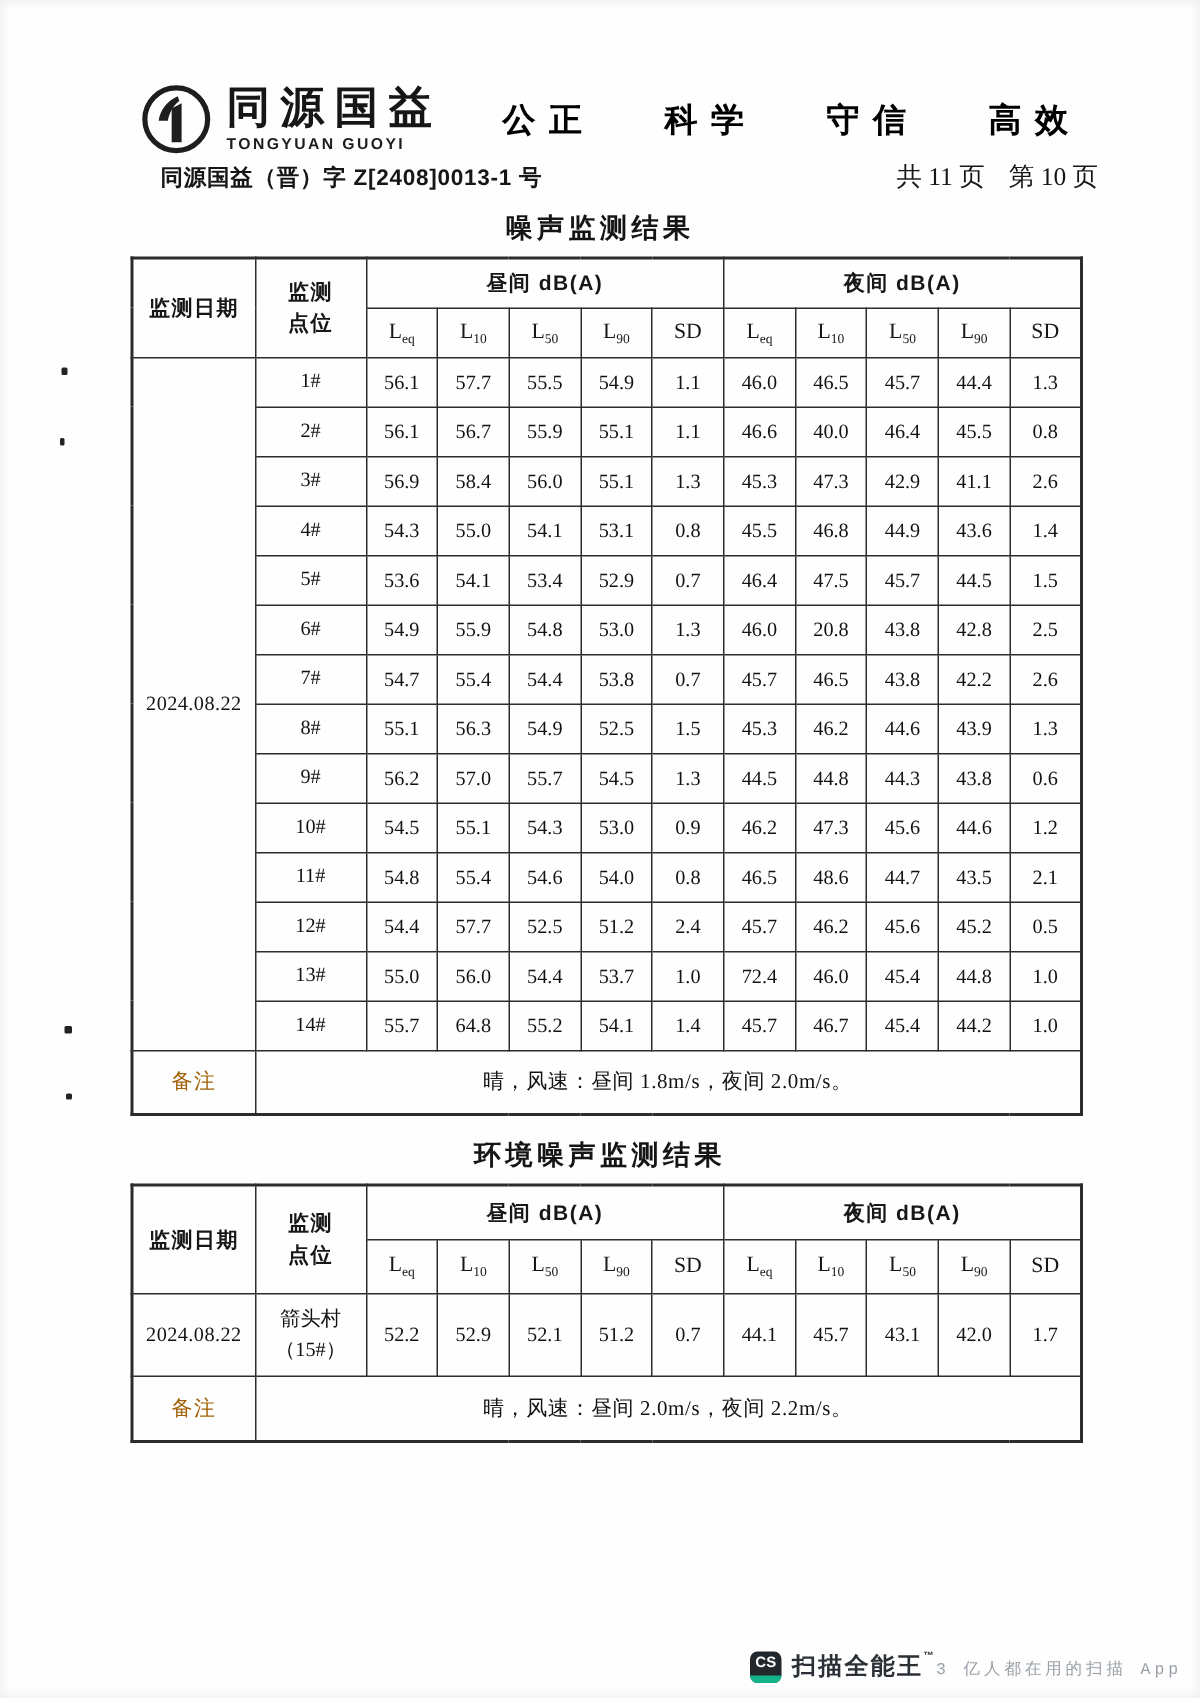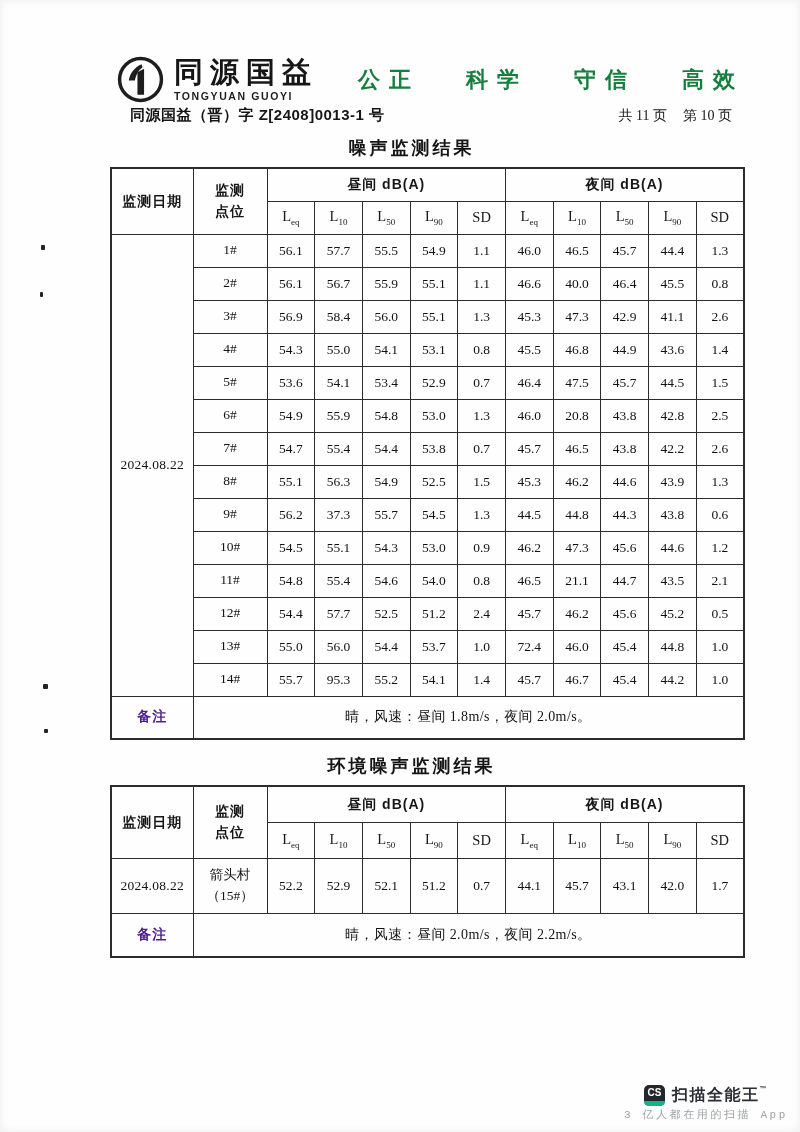--- a/index.html
+++ b/index.html
@@ -8,21 +8,20 @@
     background:#f3f3f1;
     font-family:"Liberation Serif","DejaVu Serif",serif;
     color:#1b1b1b;
     position:relative;
     overflow:hidden;
   }
   .page {
     position:absolute; inset:0;
     background:#fefefe;
     box-shadow: inset 0 0 9px rgba(0,0,0,.08);
-    padding-left: 23px;
   }
   
   .speck { position:absolute; background:#232323; border-radius:1px; }
 
   
   .brand-row { display:flex; align-items:flex-start; padding:55px 0 0 93px; }
   .logo { display:flex; align-items:center; gap:9px; }
   .logo svg { display:block; }
   .brand-text { display:flex; flex-direction:column; }
   .brand-cn {
@@ -30,31 +29,31 @@
     font-size:29px; font-weight:900; letter-spacing:7px; line-height:1.05; color:#161616;
     white-space:nowrap;
   }
   .brand-en {
     font-family:"Liberation Sans","DejaVu Sans",sans-serif;
     font-size:10.5px; font-weight:700; letter-spacing:1.6px; color:#1d1d1d; margin-top:2px;
   }
   .slogan {
     display:flex; gap:46px; margin-left:40px; margin-top:10px;
     font-family:"Liberation Sans","DejaVu Sans",sans-serif;
-    font-size:22px; font-weight:900; letter-spacing:9px; color:#15803d; white-space:nowrap;
+    font-size:22px; font-weight:900; letter-spacing:9px; color:#000000; white-space:nowrap;
   }
   .doc-row {
     display:flex; justify-content:space-between; align-items:baseline;
     margin:2px 68px 0 107px;
   }
   .doc-number {
     font-family:"Liberation Sans","DejaVu Sans",sans-serif;
     font-size:15px; font-weight:700; letter-spacing:.5px; color:#161616;
   }
-  .page-indicator { font-size:14px; color:#161616; display:flex; gap:16px; }
+  .page-indicator { font-size:17px; color:#161616; display:flex; gap:16px; }
 
   
   .table-title {
     text-align:center; margin:11px 0 7px 0;
     font-family:Liberation Mono, monospace;
     font-size:18px; font-weight:600; letter-spacing:3px; color:#151515;
   }
   .table-title2 { margin-top:14px; }
 
   
@@ -73,36 +72,36 @@
     font-size:14px; font-weight:600; letter-spacing:1px; color:#171717;
     white-space:pre-line; line-height:1.5;
   }
   th.metric { font-weight:400; font-size:14.5px; color:#171717; font-family:"Liberation Serif","DejaVu Serif",serif; }
   th.metric sub { font-size:9px; }
   td.date-cell { font-size:13.5px; color:#121212; letter-spacing:.3px; }
   td.point-cell { font-size:13.5px; color:#121212; white-space:pre-line; line-height:1.55; }
   td.num-cell { font-size:13.5px; color:#121212; }
   td.remark-label {
     font-family:"Liberation Sans","DejaVu Sans",sans-serif;
-    font-size:14px; font-weight:700; letter-spacing:1px; color:#4c1d95;
+    font-size:14px; font-weight:400; letter-spacing:1px; color:#a16207;
   }
   td.remark-text {
     text-align:left; padding-left:13px; font-size:14px; color:#131313; letter-spacing:.4px;
   }
   .t1 thead tr { height:33px; }
   .t1 tbody tr { height:33px; }
   .t1 tfoot tr { height:43px; }
   .t2 thead tr { height:36px; }
   .t2 tbody tr { height:55px; }
   .t2 tfoot tr { height:44px; }
 
   
   .watermark {
     position:absolute; right:12px; bottom:10px;
-    display:flex; flex-direction:column; align-items:center;
+    display:flex; flex-direction:row; align-items:center;
   }
   .wm-top { display:flex; align-items:center; gap:7px; }
   .wm-icon {
     width:21px; height:21px; border-radius:5px; position:relative;
     font-family:"Liberation Sans","DejaVu Sans",sans-serif;
     color:#fff; font-size:10px; font-weight:700; line-height:16px; text-align:center;
   }
   .wm-icon .accent {
     position:absolute; left:0; right:0; bottom:0; height:5px;
     border-radius:0 0 5px 5px;
@@ -298,21 +297,21 @@
           <td class="num-cell">1.5</td>
           <td class="num-cell">45.3</td>
           <td class="num-cell">46.2</td>
           <td class="num-cell">44.6</td>
           <td class="num-cell">43.9</td>
           <td class="num-cell">1.3</td>
         </tr>
         <tr>
           <td class="point-cell">9#</td>
           <td class="num-cell">56.2</td>
-          <td class="num-cell">37.3</td>
+          <td class="num-cell">57.0</td>
           <td class="num-cell">55.7</td>
           <td class="num-cell">54.5</td>
           <td class="num-cell">1.3</td>
           <td class="num-cell">44.5</td>
           <td class="num-cell">44.8</td>
           <td class="num-cell">44.3</td>
           <td class="num-cell">43.8</td>
           <td class="num-cell">0.6</td>
         </tr>
         <tr>
@@ -329,21 +328,21 @@
           <td class="num-cell">1.2</td>
         </tr>
         <tr>
           <td class="point-cell">11#</td>
           <td class="num-cell">54.8</td>
           <td class="num-cell">55.4</td>
           <td class="num-cell">54.6</td>
           <td class="num-cell">54.0</td>
           <td class="num-cell">0.8</td>
           <td class="num-cell">46.5</td>
-          <td class="num-cell">21.1</td>
+          <td class="num-cell">48.6</td>
           <td class="num-cell">44.7</td>
           <td class="num-cell">43.5</td>
           <td class="num-cell">2.1</td>
         </tr>
         <tr>
           <td class="point-cell">12#</td>
           <td class="num-cell">54.4</td>
           <td class="num-cell">57.7</td>
           <td class="num-cell">52.5</td>
           <td class="num-cell">51.2</td>
@@ -363,21 +362,21 @@
           <td class="num-cell">1.0</td>
           <td class="num-cell">72.4</td>
           <td class="num-cell">46.0</td>
           <td class="num-cell">45.4</td>
           <td class="num-cell">44.8</td>
           <td class="num-cell">1.0</td>
         </tr>
         <tr>
           <td class="point-cell">14#</td>
           <td class="num-cell">55.7</td>
-          <td class="num-cell">95.3</td>
+          <td class="num-cell">64.8</td>
           <td class="num-cell">55.2</td>
           <td class="num-cell">54.1</td>
           <td class="num-cell">1.4</td>
           <td class="num-cell">45.7</td>
           <td class="num-cell">46.7</td>
           <td class="num-cell">45.4</td>
           <td class="num-cell">44.2</td>
           <td class="num-cell">1.0</td>
         </tr>
       </tbody>

